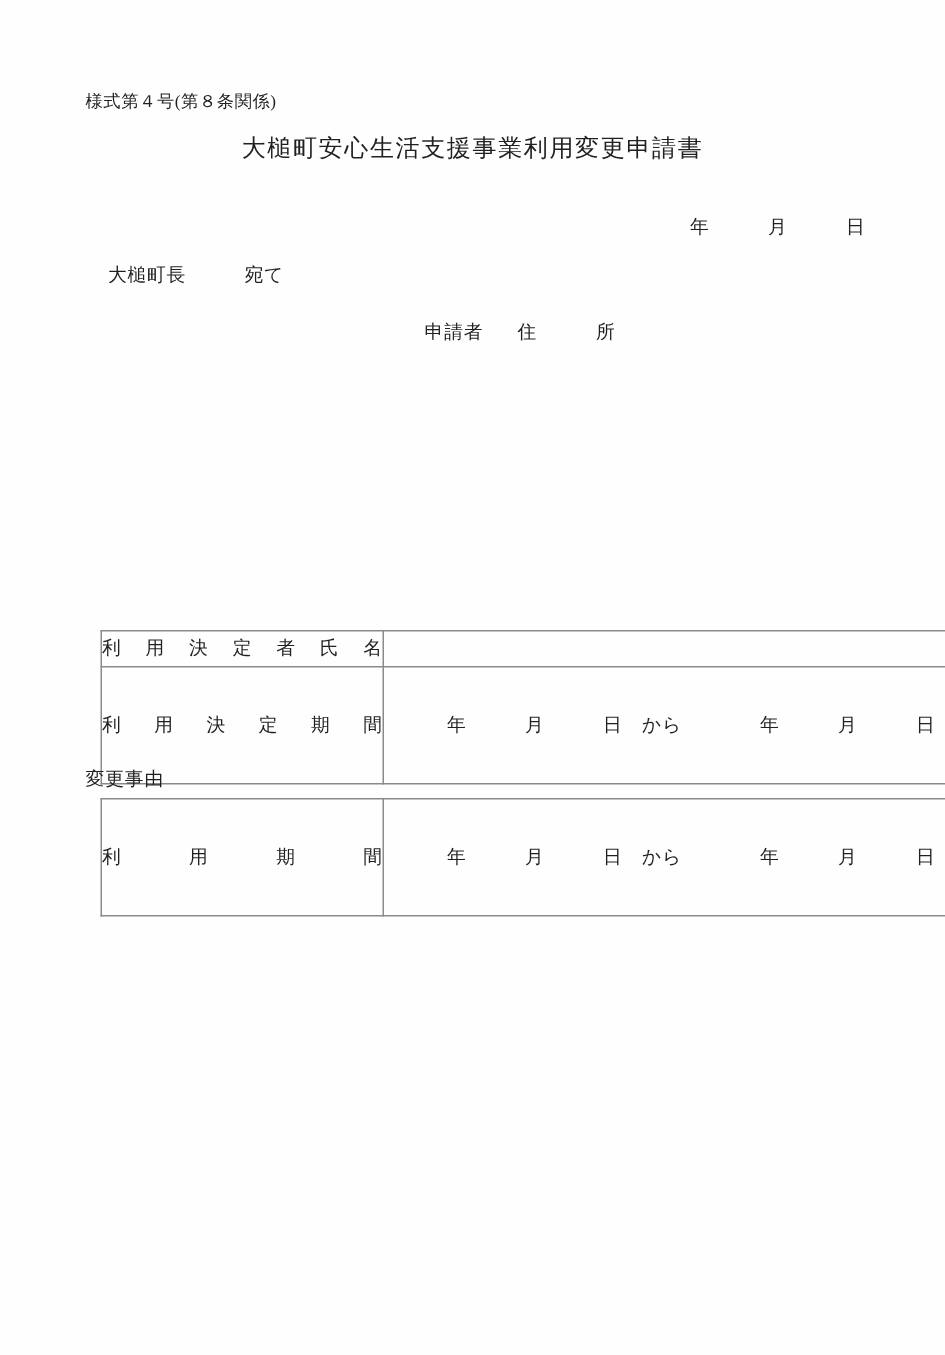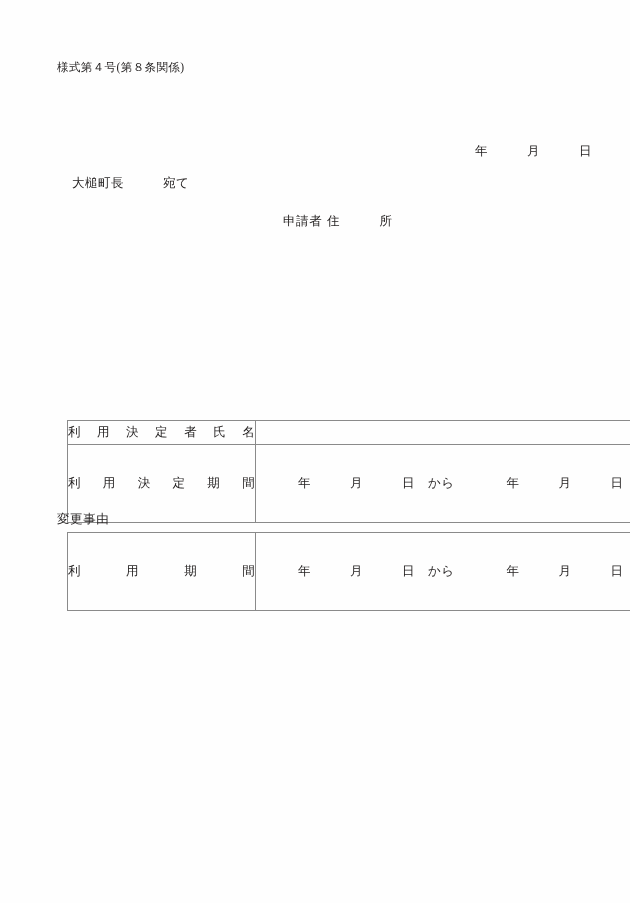--- a/index.html
+++ b/index.html
@@ -37,21 +37,21 @@
     top: 89px;
     text-align: center;
     font-size: 16px;
     letter-spacing: 1.1px;
     white-space: nowrap;
   }
 
   
   .date-line {
     position: absolute;
-    right: 38px;
+    right: 53px;
     top: 143px;
     font-size: 12.5px;
     letter-spacing: 0.5px;
     white-space: pre;
   }
 
   
   .addressee {
     position: absolute;
     left: 72px;
@@ -67,21 +67,21 @@
     left: 283px;
     top: 213px;
     font-size: 12.5px;
     letter-spacing: 0.6px;
   }
   .applicant-row {
     display: flex;
     align-items: baseline;
     white-space: pre;
   }
-  .applicant-row.r1 { margin-bottom: 6px; }
+  .applicant-row.r1 { margin-bottom: 6px; gap: 18px; }
   .applicant-row.r2 { margin-bottom: 17px; }
   .applicant-row.r3 { margin-bottom: 2px; }
   .applicant-label {
     width: 44px;
     flex: 0 0 44px;
     white-space: pre;
   }
   .applicant-field {
     white-space: pre;
   }
@@ -152,20 +152,21 @@
     white-space: nowrap;
   }
 </style>
 </head>
 <body>
 
 <div class="page">
 
   <div class="form-code">様式第４号(第８条関係)</div>
 
+  <div class="doc-title">大槌町安心生活支援事業利用変更申請書</div>
 
   <div class="date-line">年　　　月　　　日</div>
 
   <div class="addressee">大槌町長　　　宛て</div>
 
   <div class="applicant">
     <div class="applicant-row r1">
       <span class="applicant-label">申請者</span>
       <span class="applicant-field">住　　　所</span>
     </div>

